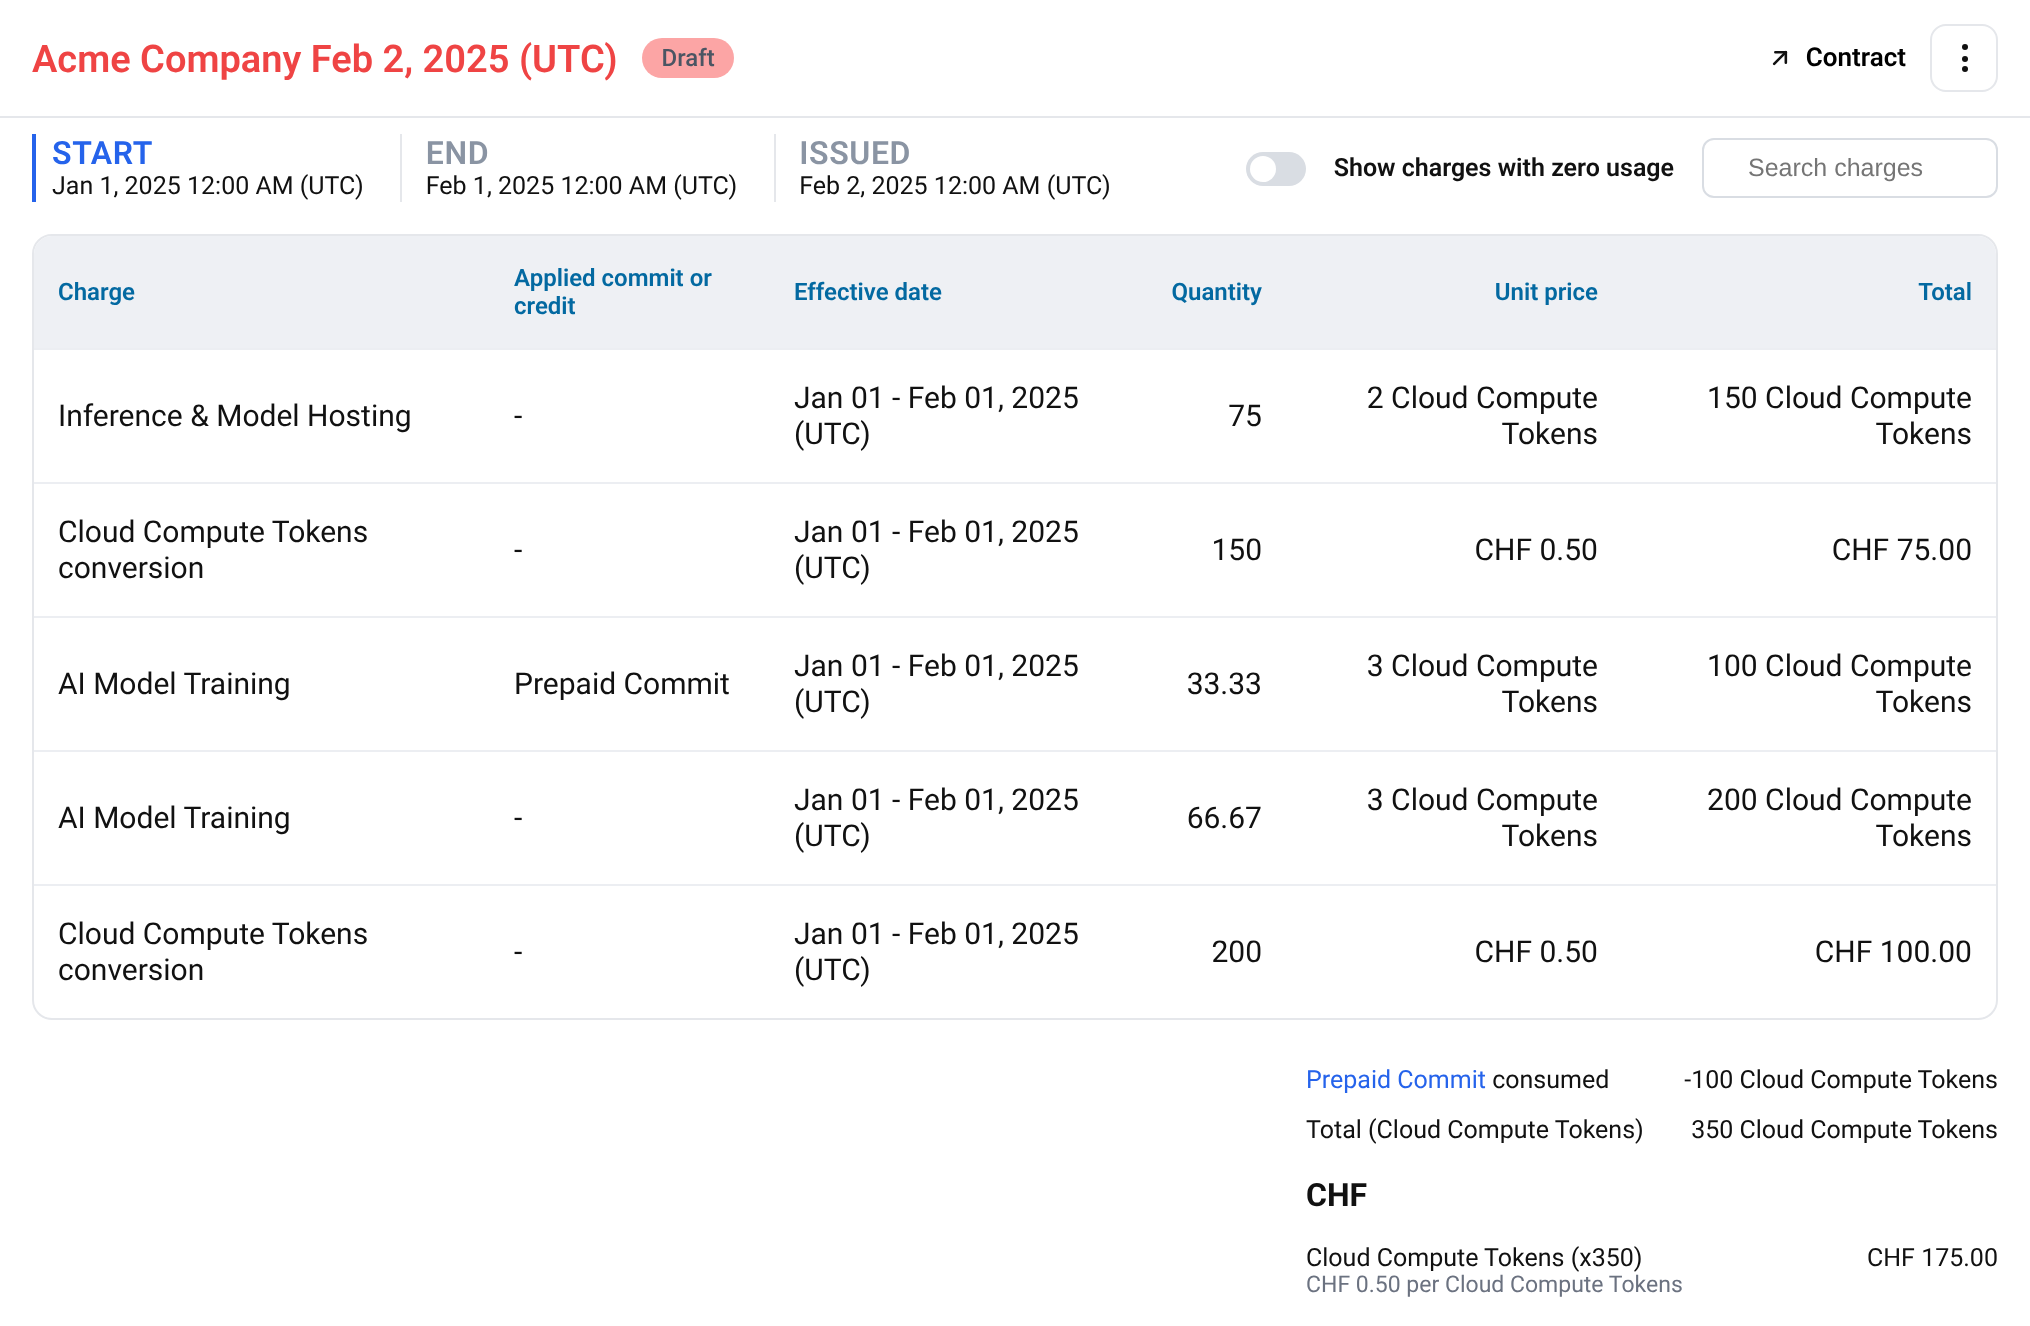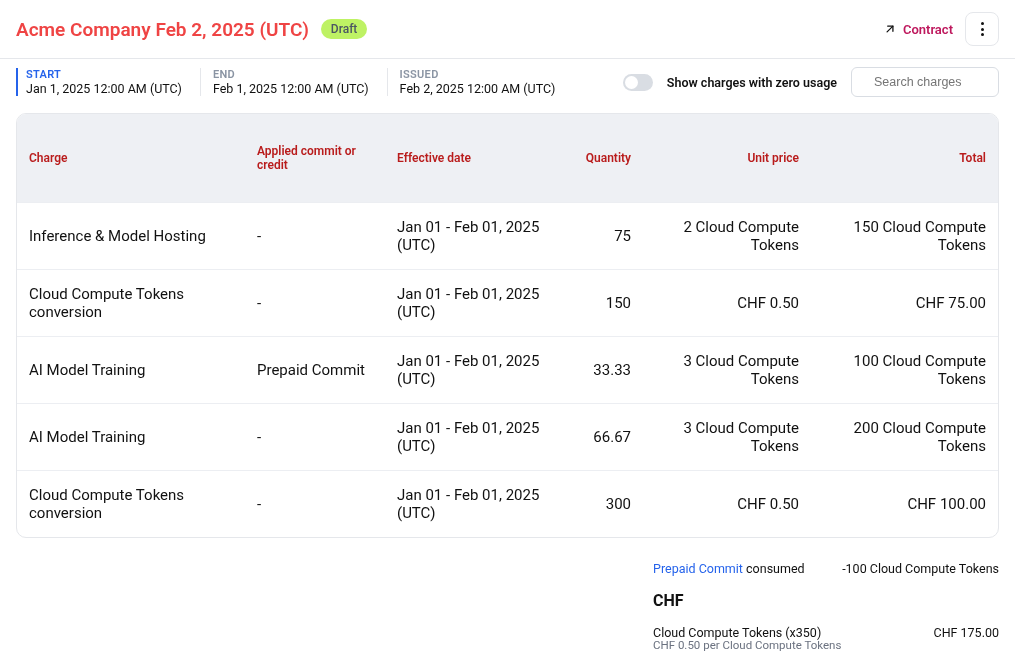--- a/index.html
+++ b/index.html
@@ -21,38 +21,38 @@
       display: flex;
       align-items: center;
       gap: 12px;
     }
     .page-title {
       font-size: 19px;
       font-weight: 600;
       color: #ef4444;
     }
     .badge {
-      background: #bef264;
+      background: #fca5a5;
       color: #4b5563;
       font-size: 12px;
       padding: 3px 10px;
       border-radius: 12px;
       font-weight: 500;
     }
     .header-right {
       display: flex;
       align-items: center;
       gap: 12px;
     }
     .contract-link {
       display: inline-flex;
       align-items: center;
       gap: 6px;
       font-weight: 600;
-      color: #be185d;
+      color: #000000;
       cursor: pointer;
     }
     .more-btn {
       width: 34px;
       height: 34px;
       border: 1px solid #e5e7eb;
       border-radius: 8px;
       background: #fff;
       display: flex;
       align-items: center;
@@ -80,21 +80,21 @@
     .meta-block {
       padding: 0 18px 0 0;
       margin-right: 12px;
       border-right: 1px solid #e5e7eb;
       min-width: 150px;
     }
     .meta-block:last-child { border-right: none; }
     .meta-block.active { border-left: 2px solid #2563eb; padding-left: 8px; }
     .meta-block.active .meta-label { color: #2563eb; }
     .meta-label {
-      font-size: 11px;
+      font-size: 16px;
       font-weight: 600;
       letter-spacing: .3px;
       color: #8a94a3;
     }
     .meta-value {
       font-size: 12.5px;
       font-weight: 400;
       color: #111;
     }
     .meta-right {
@@ -140,23 +140,23 @@
       overflow: hidden;
     }
     table {
       width: 100%;
       border-collapse: collapse;
     }
     thead th {
       text-align: left;
       font-size: 12px;
       font-weight: 600;
-      color: #b91c1c;
+      color: #0369a1;
       background: #eef0f4;
-      padding: 30px 12px;
+      padding: 14px 12px;
     }
     thead th.num, tbody td.num { text-align: right; }
     tbody tr { border-top: 1px solid #eceef2; }
     tbody td {
       padding: 15px 12px;
       font-size: 15px;
       color: #111;
     }
     tbody td.dim { color: #111; }
     .col-charge { width: 228px; }
@@ -283,35 +283,39 @@
           <td class="col-commit">-</td>
           <td class="col-date">Jan 01 - Feb 01, 2025 (UTC)</td>
           <td class="col-qty num">66.67</td>
           <td class="col-price num">3 Cloud Compute Tokens</td>
           <td class="col-total num">200 Cloud Compute Tokens</td>
         </tr>
         <tr>
           <td class="col-charge dim">Cloud Compute Tokens conversion</td>
           <td class="col-commit">-</td>
           <td class="col-date">Jan 01 - Feb 01, 2025 (UTC)</td>
-          <td class="col-qty num">300</td>
+          <td class="col-qty num">200</td>
           <td class="col-price num">CHF 0.50</td>
           <td class="col-total num">CHF 100.00</td>
         </tr>
       </tbody>
   </table>
 </div>
 
 <div class="summary">
   <div class="summary-row">
     <span class="label">
       <a class="link">Prepaid Commit</a><span> consumed</span>
     </span>
     <span class="value">-100 Cloud Compute Tokens</span>
   </div>
+  <div class="summary-row">
+    <span class="label">Total (Cloud Compute Tokens)</span>
+    <span class="value">350 Cloud Compute Tokens</span>
+  </div>
 
   <h3 style="margin-top:10px">CHF</h3>
   <div class="summary-row" style="padding-bottom:0">
     <span class="label">Cloud Compute Tokens (x350)</span>
     <span class="value">CHF 175.00</span>
   </div>
   <div class="sub-note">CHF 0.50 per Cloud Compute Tokens</div>
 
 </div>
 

